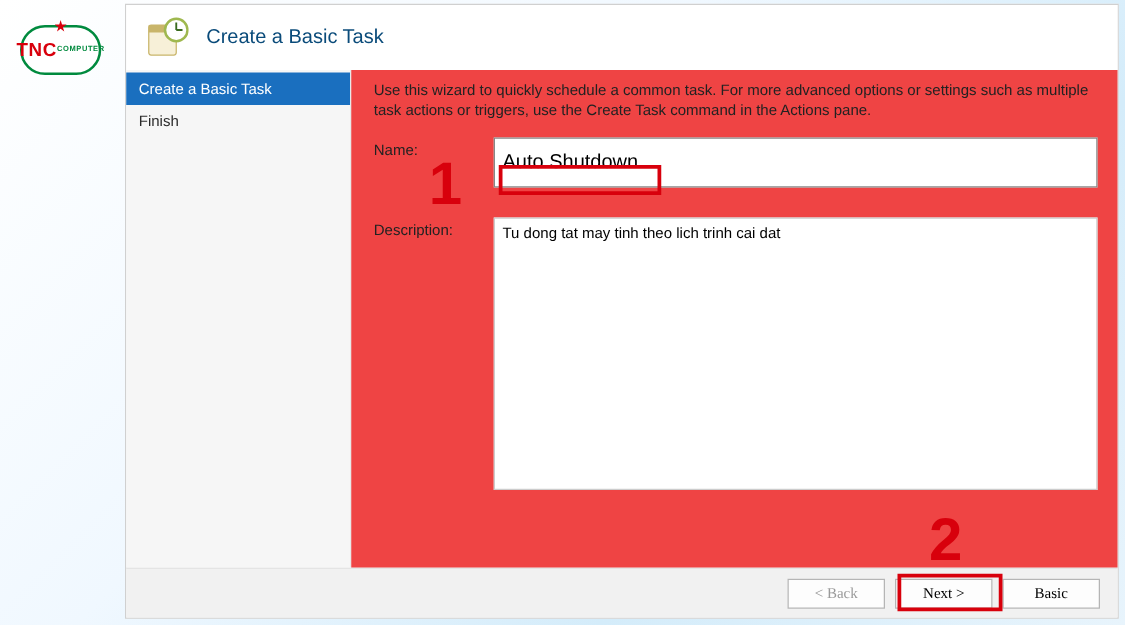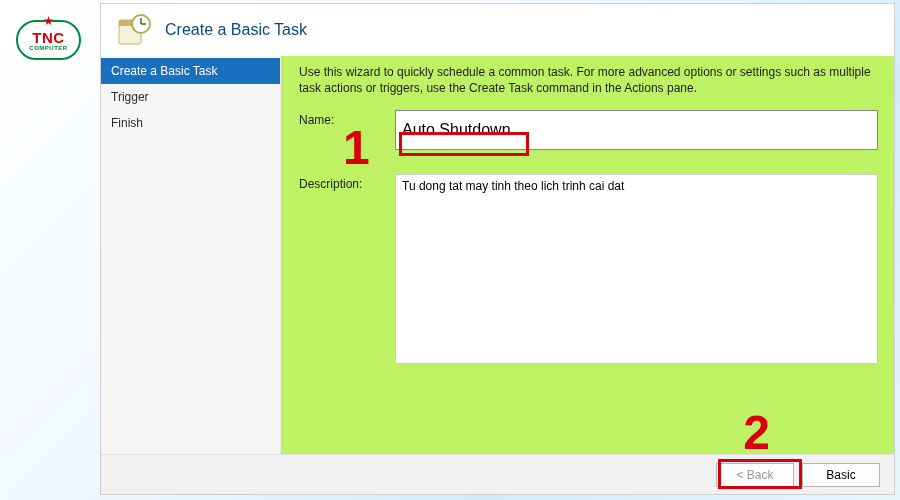--- a/index.html
+++ b/index.html
@@ -17,21 +17,20 @@
     .tnc-logo {
       position: absolute;
       top: 20px;
       left: 16px;
       width: 65px;
       height: 40px;
       border: 2px solid #008a3e;
       border-radius: 20px;
       background: #fff;
       display: flex;
-      flex-direction: column;
       align-items: center;
       justify-content: center;
     }
     .tnc-logo .brand {
       font-weight: 900;
       font-size: 15px;
       color: #d8000c;
       letter-spacing: 0.5px;
       line-height: 1;
     }
@@ -117,21 +116,21 @@
     }
     .sidepanel .step.active {
       background: #1a6fbf;
       color: #fff;
     }
 
     .main {
       flex: 1;
       padding: 8px 16px 10px 18px;
       position: relative;
-      background: #bef264;
+      background: #ef4444;
     }
     .instructions {
       font-size: 12px;
       line-height: 1.35;
       color: #222;
       margin-bottom: 14px;
     }
 
     .form-row {
       display: flex;
@@ -151,21 +150,21 @@
       height: 40px;
       border: 1px solid #888;
       background: #fff;
       padding: 2px 6px;
       font-size: 16px;
       font-family: inherit;
     }
 
     .desc-input {
       flex: 1;
-      height: 190px;
+      height: 218px;
       border: 1px solid #ccc;
       background: #fff;
       padding: 4px 6px;
       font-size: 12px;
       font-family: inherit;
       resize: none;
     }
 
     .button-bar {
       height: 40px;
@@ -177,21 +176,21 @@
       gap: 8px;
       padding: 0 14px;
     }
     .button-bar button {
       min-width: 78px;
       height: 24px;
       font-size: 12px;
       background: #fdfdfd;
       border: 1px solid #b5b5b5;
       cursor: pointer;
-      font-family: Liberation Sans, sans-serif;
+      font-family: Liberation Serif, serif;
     }
     .button-bar button:disabled {
       color: #9a9a9a;
       cursor: default;
     }
 
     
     .hl-rect {
       position: absolute;
       border: 3px solid #d8000c;
@@ -242,21 +241,20 @@
         <line x1="26" y1="12" x2="31" y2="12" stroke="#3a6b1f" stroke-width="1.5"></line>
       </svg>
     </div>
     <div class="page-title">Create a Basic Task</div>
   </div>
 
   <div class="body-area">
 
     <div class="sidepanel">
       <div class="step active">Create a Basic Task</div>
-      <div class="step">Trigger</div>
       <div class="step">Finish</div>
     </div>
 
     <div class="main">
       <div class="instructions">Use this wizard to quickly schedule a common task.  For more advanced options or settings such as multiple task actions or triggers, use the Create Task command in the Actions pane.</div>
 
       <div class="form-row">
         <div class="lbl">Name:</div>
         <input class="name-input" type="text" value="Auto Shutdown" style="">
       </div>
@@ -264,20 +262,21 @@
       <div class="form-row">
         <div class="lbl">Description:</div>
         <textarea class="desc-input" style="">Tu dong tat may tinh theo lich trinh cai dat</textarea>
       </div>
     </div>
 
   </div>
 
   <div class="button-bar">
     <button disabled="">&lt; Back</button>
+    <button>Next &gt;</button>
     <button>Basic</button>
   </div>
 
 </div>
 
 <div class="hl-rect hl-name"></div>
 <div class="hl-rect hl-next"></div>
 <div class="anno anno1">1</div>
 <div class="anno anno2">2</div>
 

